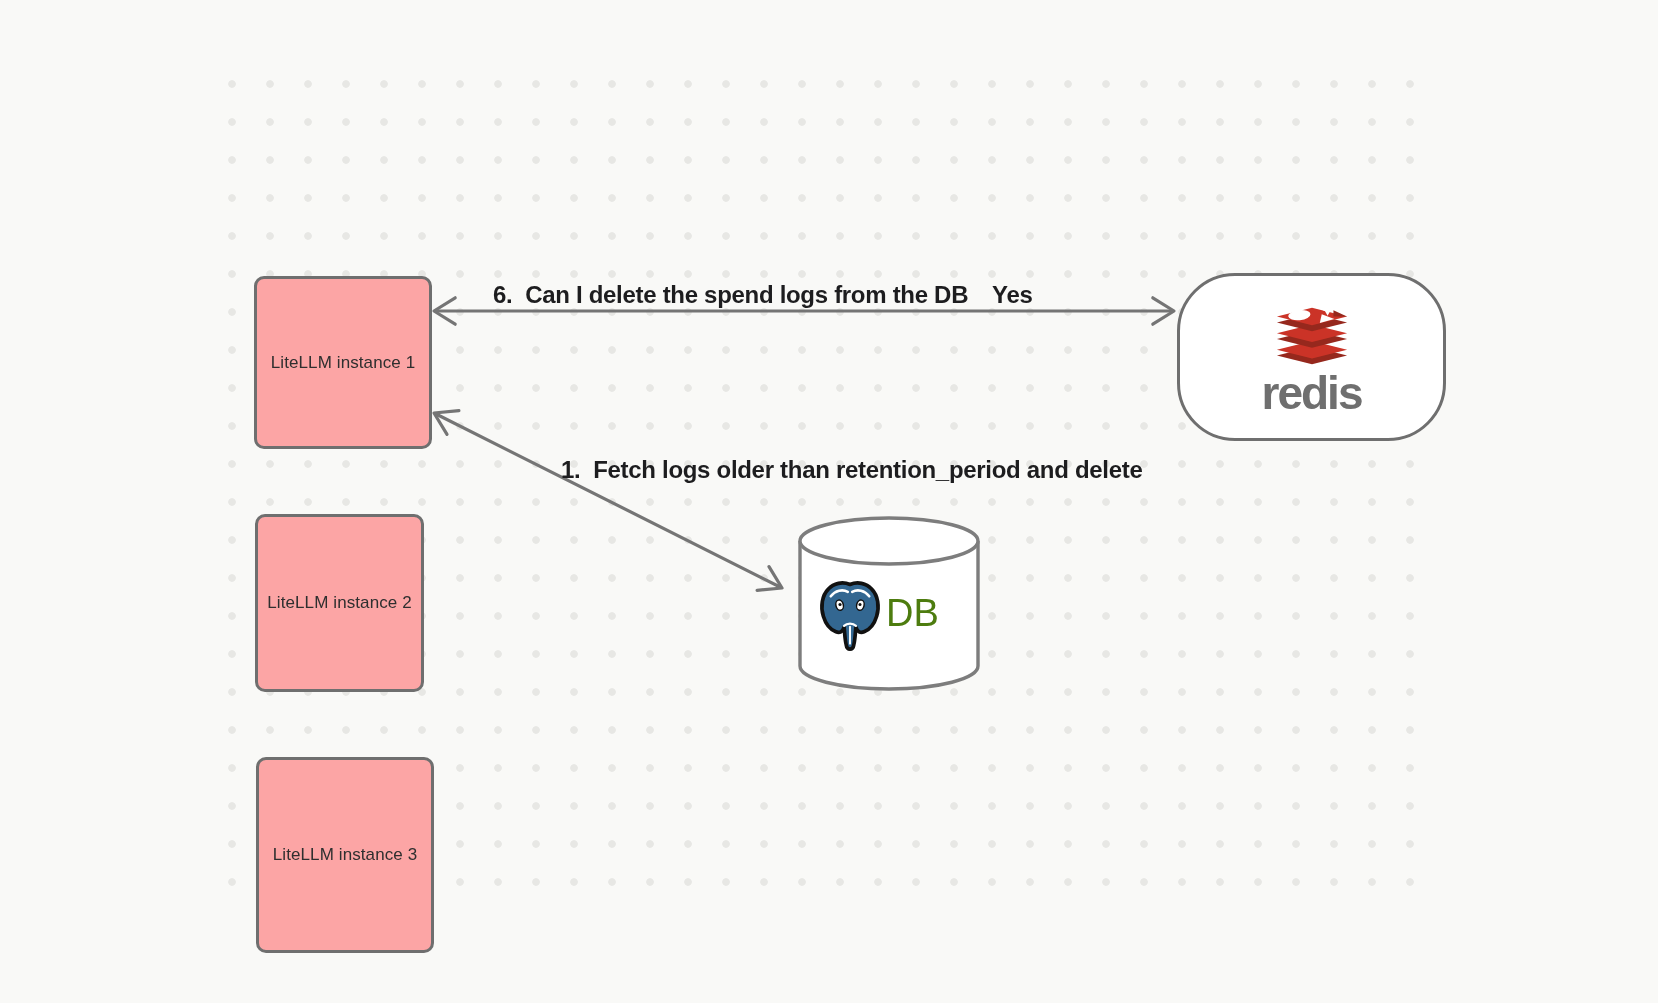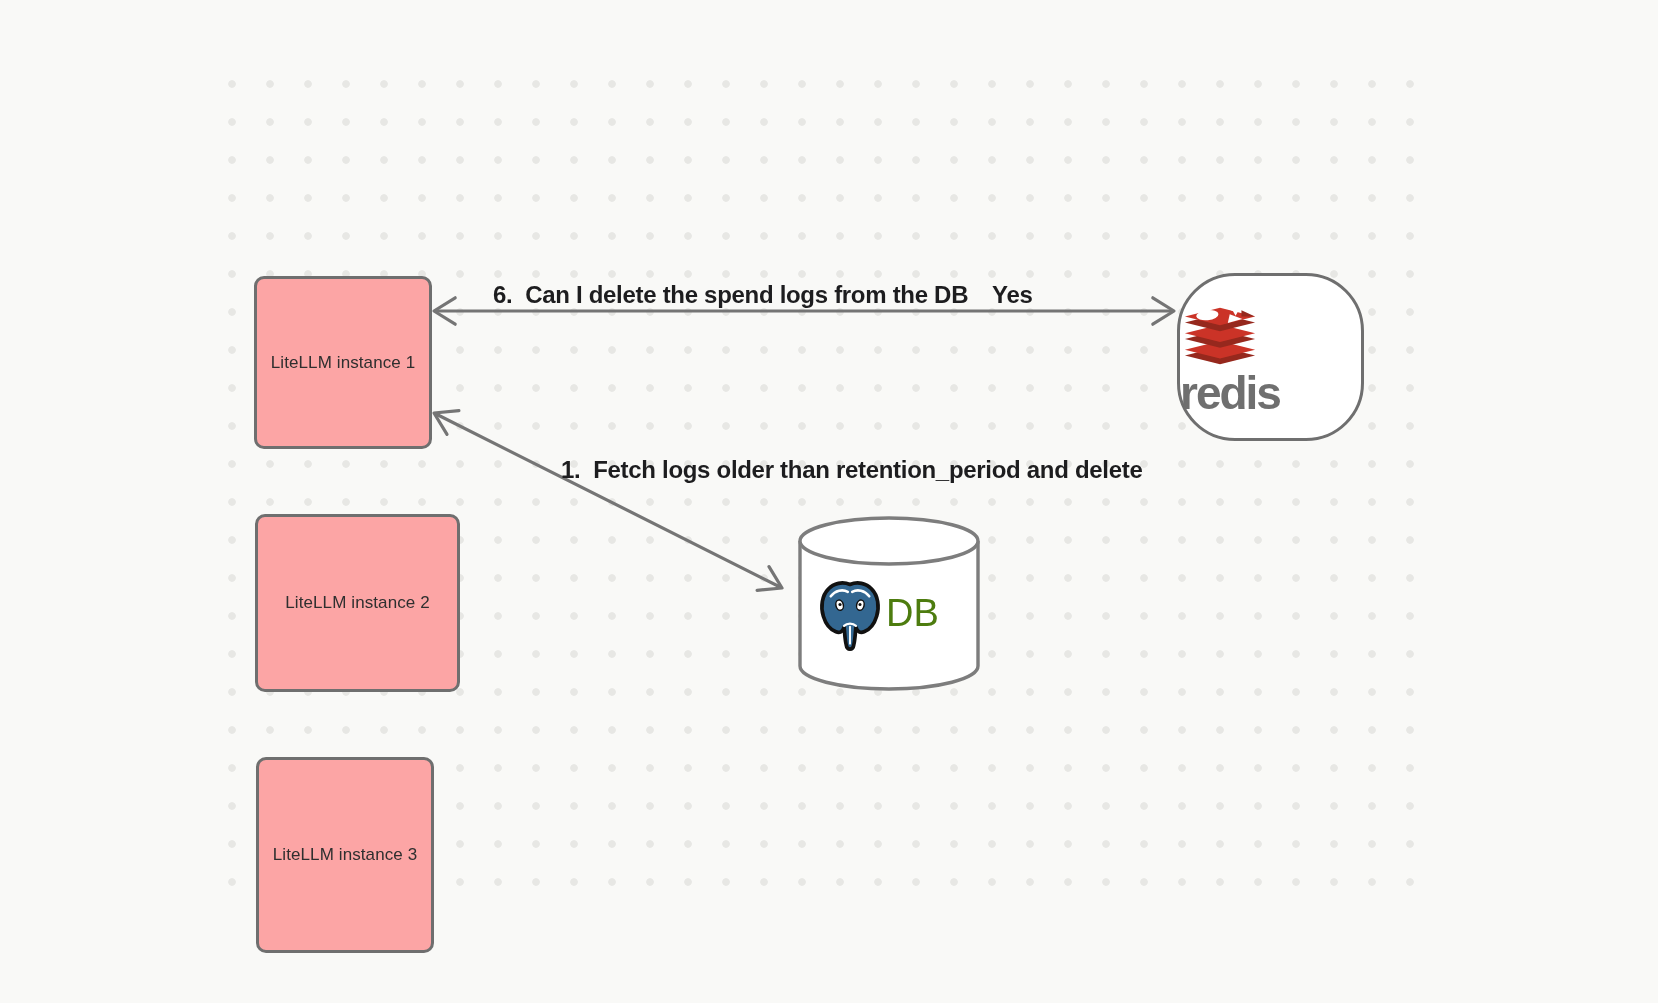--- a/index.html
+++ b/index.html
@@ -17,26 +17,26 @@
   }
   .arrow-layer{position:absolute;left:0;top:0;width:1658px;height:1003px;}
   .node-box{
     position:absolute;background:#fca5a5;border:3px solid #6f6f6f;border-radius:10px;
     display:flex;align-items:center;justify-content:center;box-sizing:border-box;
   }
   .node-box span{
     font-size:17px;color:#2f2f2f;letter-spacing:.1px;white-space:pre;
   }
   .box1{left:254px;top:276px;width:178px;height:173px;}
-  .box2{left:255px;top:514px;width:205px;height:178px;}
+  .box2{left:255px;top:514px;width:169px;height:178px;}
   .box3{left:256px;top:757px;width:178px;height:196px;}
   .redis-node{
-    position:absolute;left:1177px;top:273px;width:187px;height:168px;
+    position:absolute;left:1177px;top:273px;width:269px;height:168px;
     background:#ffffff;border:3px solid #6f6f6f;border-radius:58px;
-    box-sizing:border-box;display:flex;flex-direction:column;justify-content:center;
+    box-sizing:border-box;display:flex;flex-direction:column;align-items:center;justify-content:center;
   }
   .redis-word{
     font-size:46px;font-weight:bold;color:#6f6f6f;letter-spacing:-2px;
     line-height:38px;margin-top:-2px;
   }
   .db-node{position:absolute;left:798px;top:516px;width:182px;height:176px;}
   .db-node .cyl{position:absolute;left:0;top:0;}
   .db-node .elephant{position:absolute;left:15px;top:64px;}
   .db-label{
     position:absolute;left:88px;top:76px;font-size:38px;color:#4d7c0f;letter-spacing:0;

